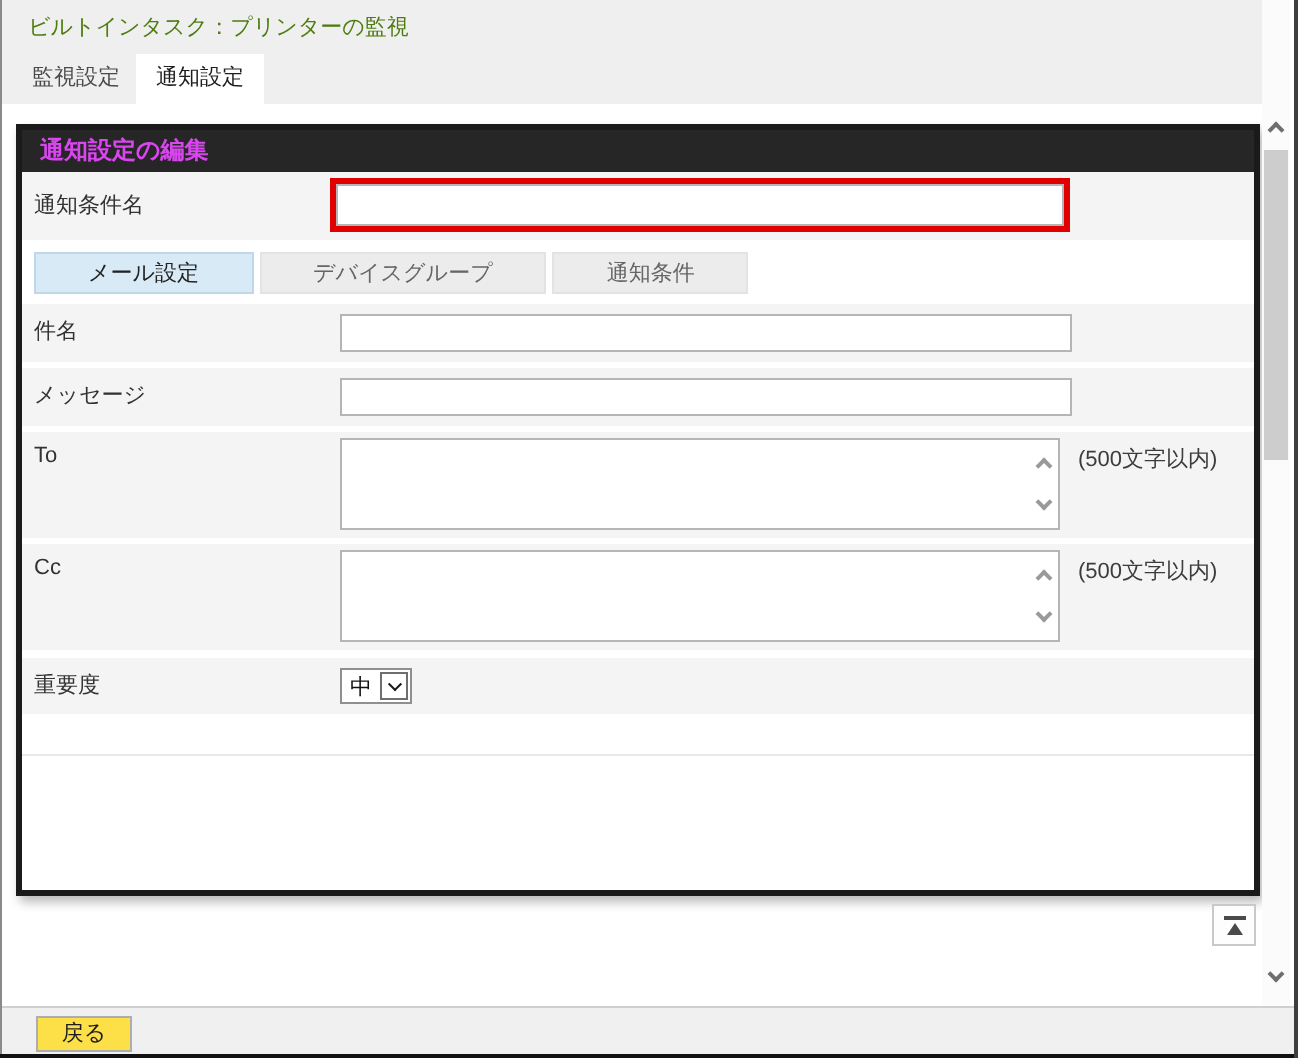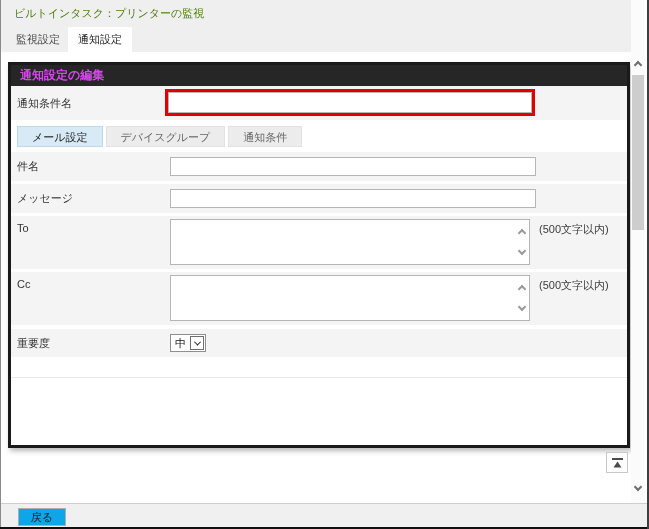--- a/index.html
+++ b/index.html
@@ -22,21 +22,21 @@
   .dialog-header { height:21px; background:#262626; color:#d946ef; font-size:12px; font-weight:bold;
                    line-height:21px; padding-left:9px; }
   .row { position:relative; background:#f4f4f4; width:100%; }
   .row .lbl { position:absolute; left:6px; font-size:11px; color:#333; }
   .row-cond { height:34px; }
   .row-cond .lbl { line-height:34px; }
   .hl-box { position:absolute; left:154px; top:3px; border:3px solid #e00000; background:#fff; }
   .txt { display:block; width:364px; height:21px; border:1px solid #b5b5b5; background:#fff;
          font-size:11px; padding:0 3px; outline:none; }
   .subtab-row { height:32px; background:#fff; padding:6px 0 0 6px; display:flex; gap:3px; }
-  .subtab { height:21px; line-height:21px; padding:0 14px; font-size:11px; background:#ececec;
+  .subtab { height:21px; line-height:21px; padding:0 26px; font-size:11px; background:#ececec;
             color:#666; cursor:default; border:1px solid #e3e3e3; }
   .subtab.active { background:#d8eaf6; border:1px solid #bed8e9; color:#222; }
   .row-sm { height:29px; margin-bottom:3px; }
   .row-sm .lbl { line-height:29px; }
   .row-sm .txt { position:absolute; left:159px; top:5px; width:366px; height:19px; }
   .row-ta { height:53px; }
   .row-ta .lbl { top:6px; }
   .ta-wrap { position:absolute; left:159px; top:3px; width:360px; height:46px;
              border:1px solid #b5b5b5; background:#fff; }
   .ta { width:100%; height:100%; border:none; resize:none; outline:none; font-size:11px; padding:2px 14px 2px 3px; background:transparent; }
@@ -71,21 +71,21 @@
   .scrollbar { position:absolute; left:631px; top:0; width:14px; height:503px; background:#fbfbfb; }
   .sb-chev { position:absolute; left:4px; width:6px; height:6px; border:solid #6e6e6e; border-width:0 2px 2px 0; }
   .sb-up { top:62px; transform:rotate(-135deg); }
   .sb-dn { top:484px; transform:rotate(45deg); }
   .sb-thumb { position:absolute; left:1px; top:75px; width:12px; height:155px; background:#cdcdcd; }
 
   
   .footer { position:absolute; left:1px; top:503px; width:646px; height:24px;
             background:#f0f0f0; border-top:1px solid #cfcfcf; }
   .back-btn { position:absolute; left:17px; top:4px; width:48px; height:18px; line-height:16px;
-              font-size:11px; text-align:center; border:1px solid #adadad; background:#0ea5e9;
+              font-size:11px; text-align:center; border:1px solid #adadad; background:#fde047;
               color:#1e1e1e; cursor:default; }
   .bottom-bar { position:absolute; left:0; bottom:0; width:649px; height:2px; background:#111; }
 </style>
 </head>
 <body>
 
 <div class="page">
   <div class="edge-left"></div>
 
   <div class="header">

